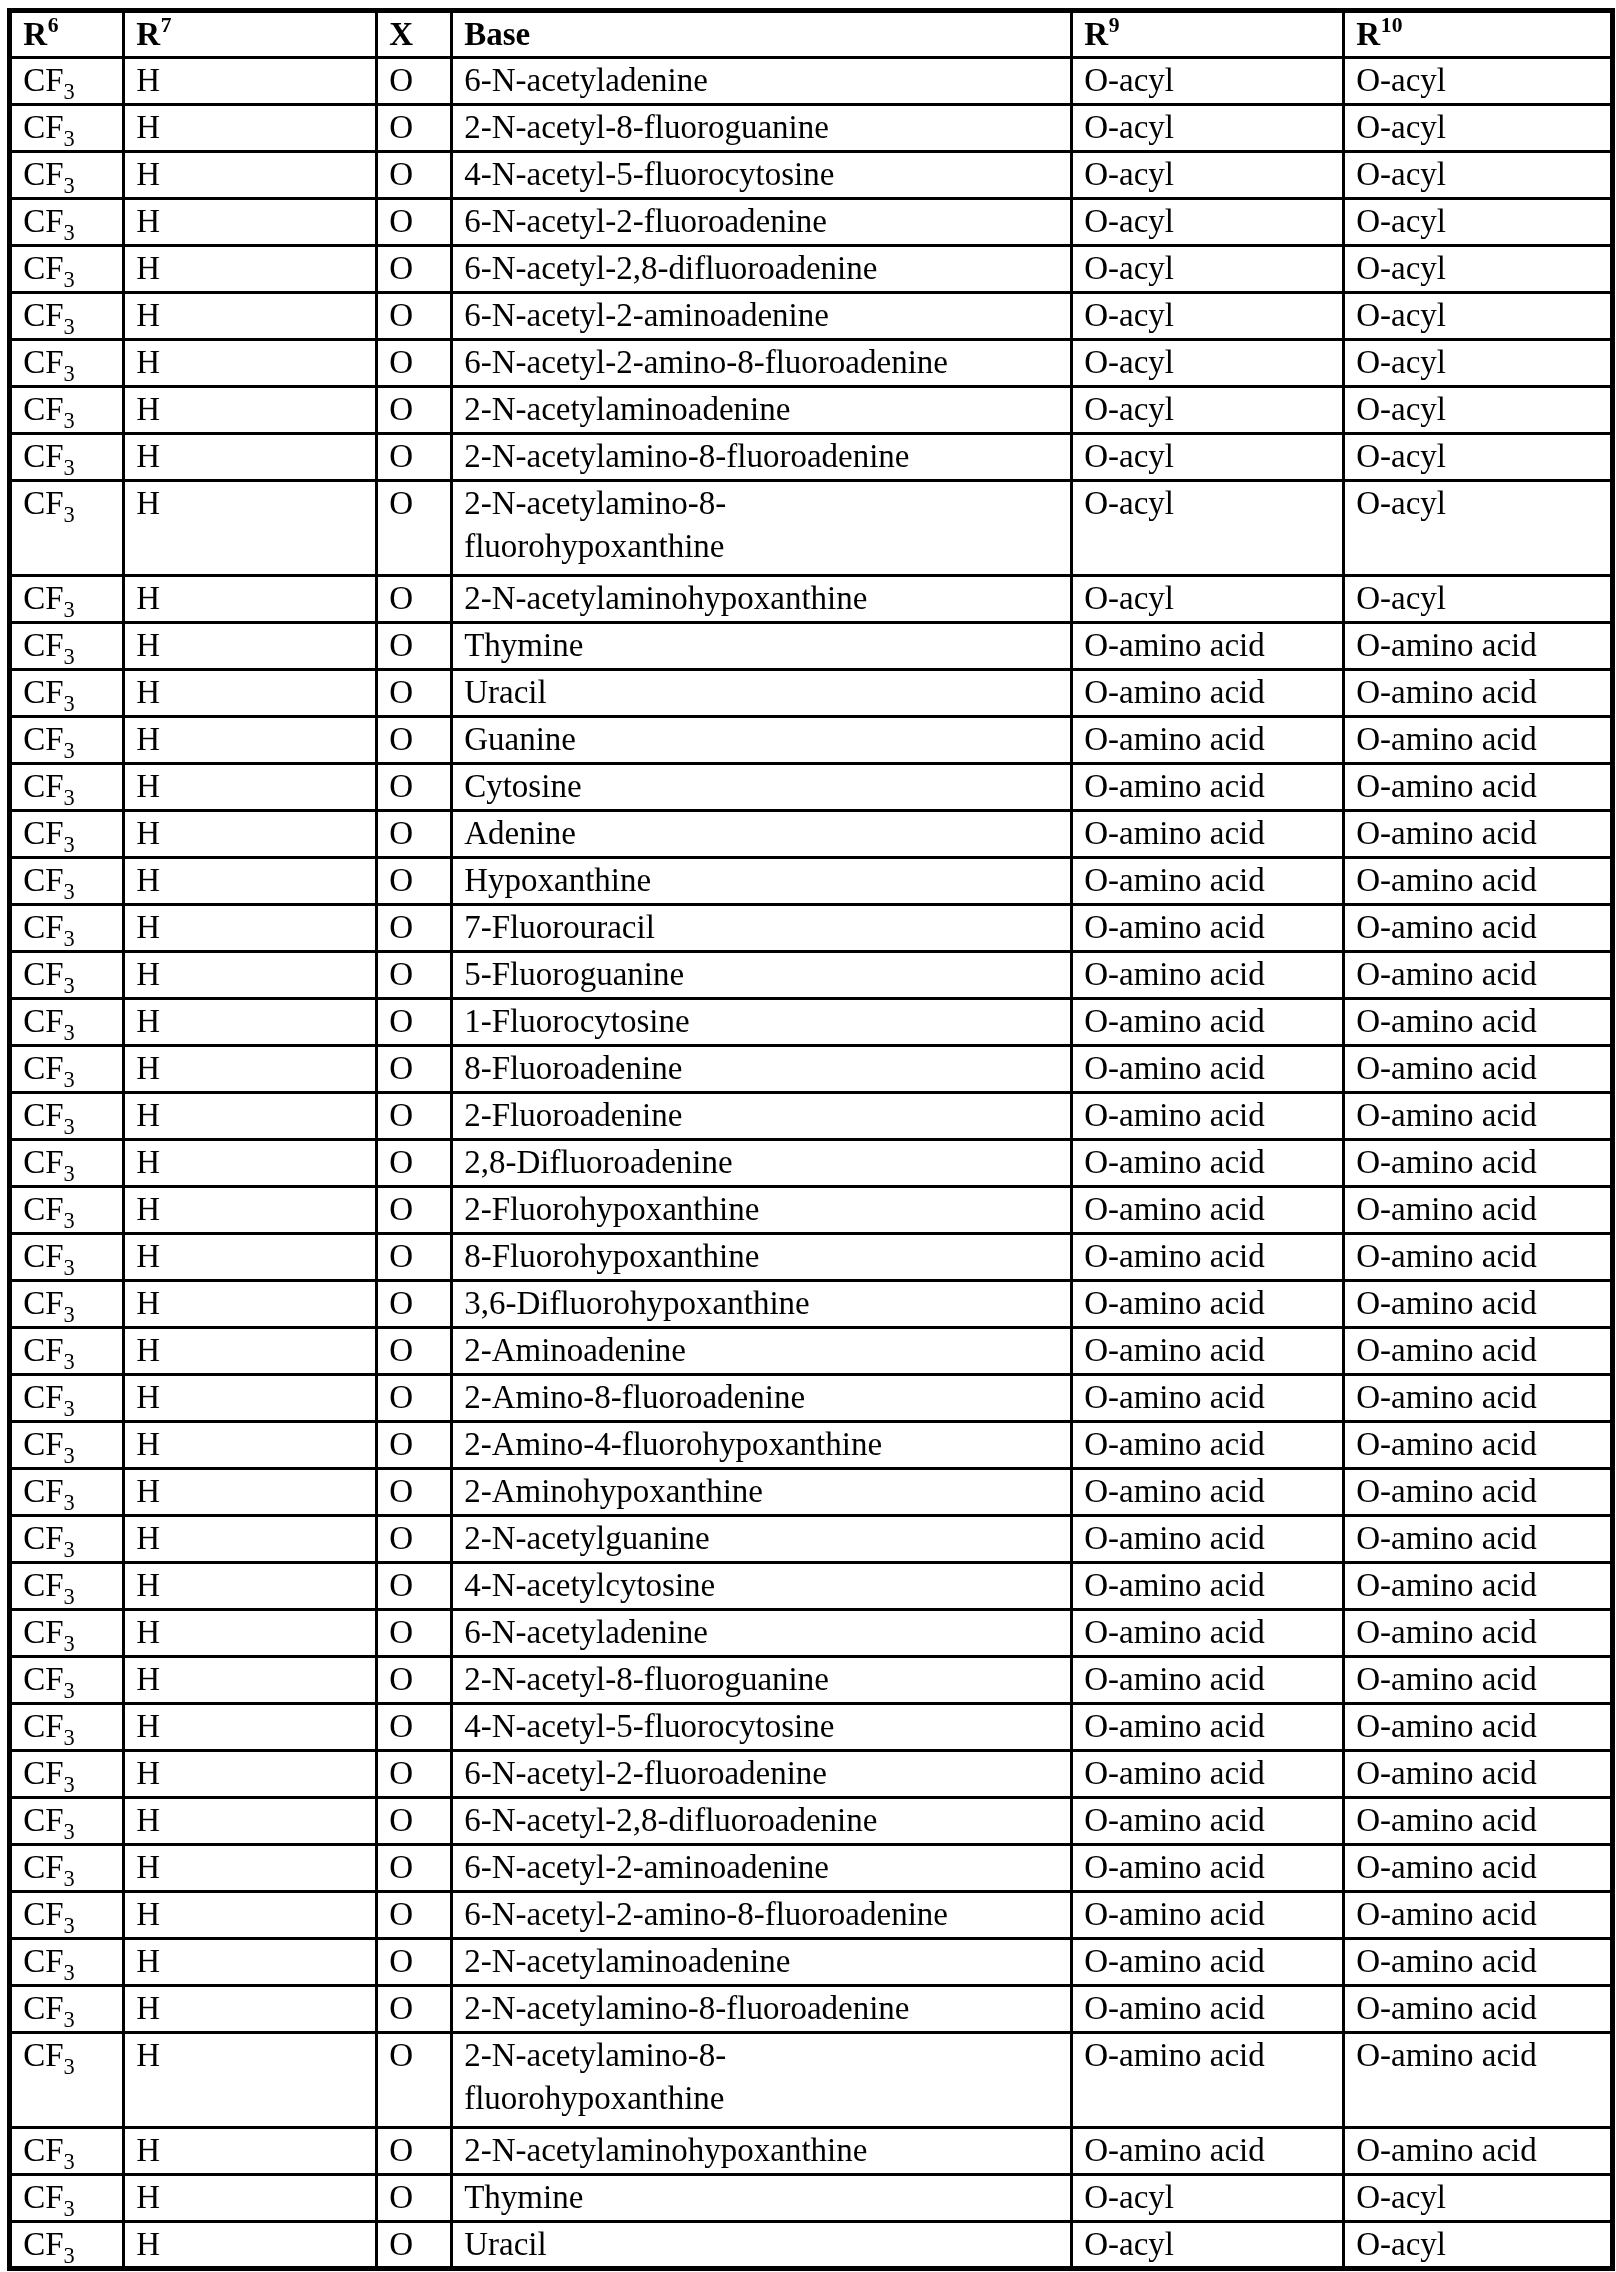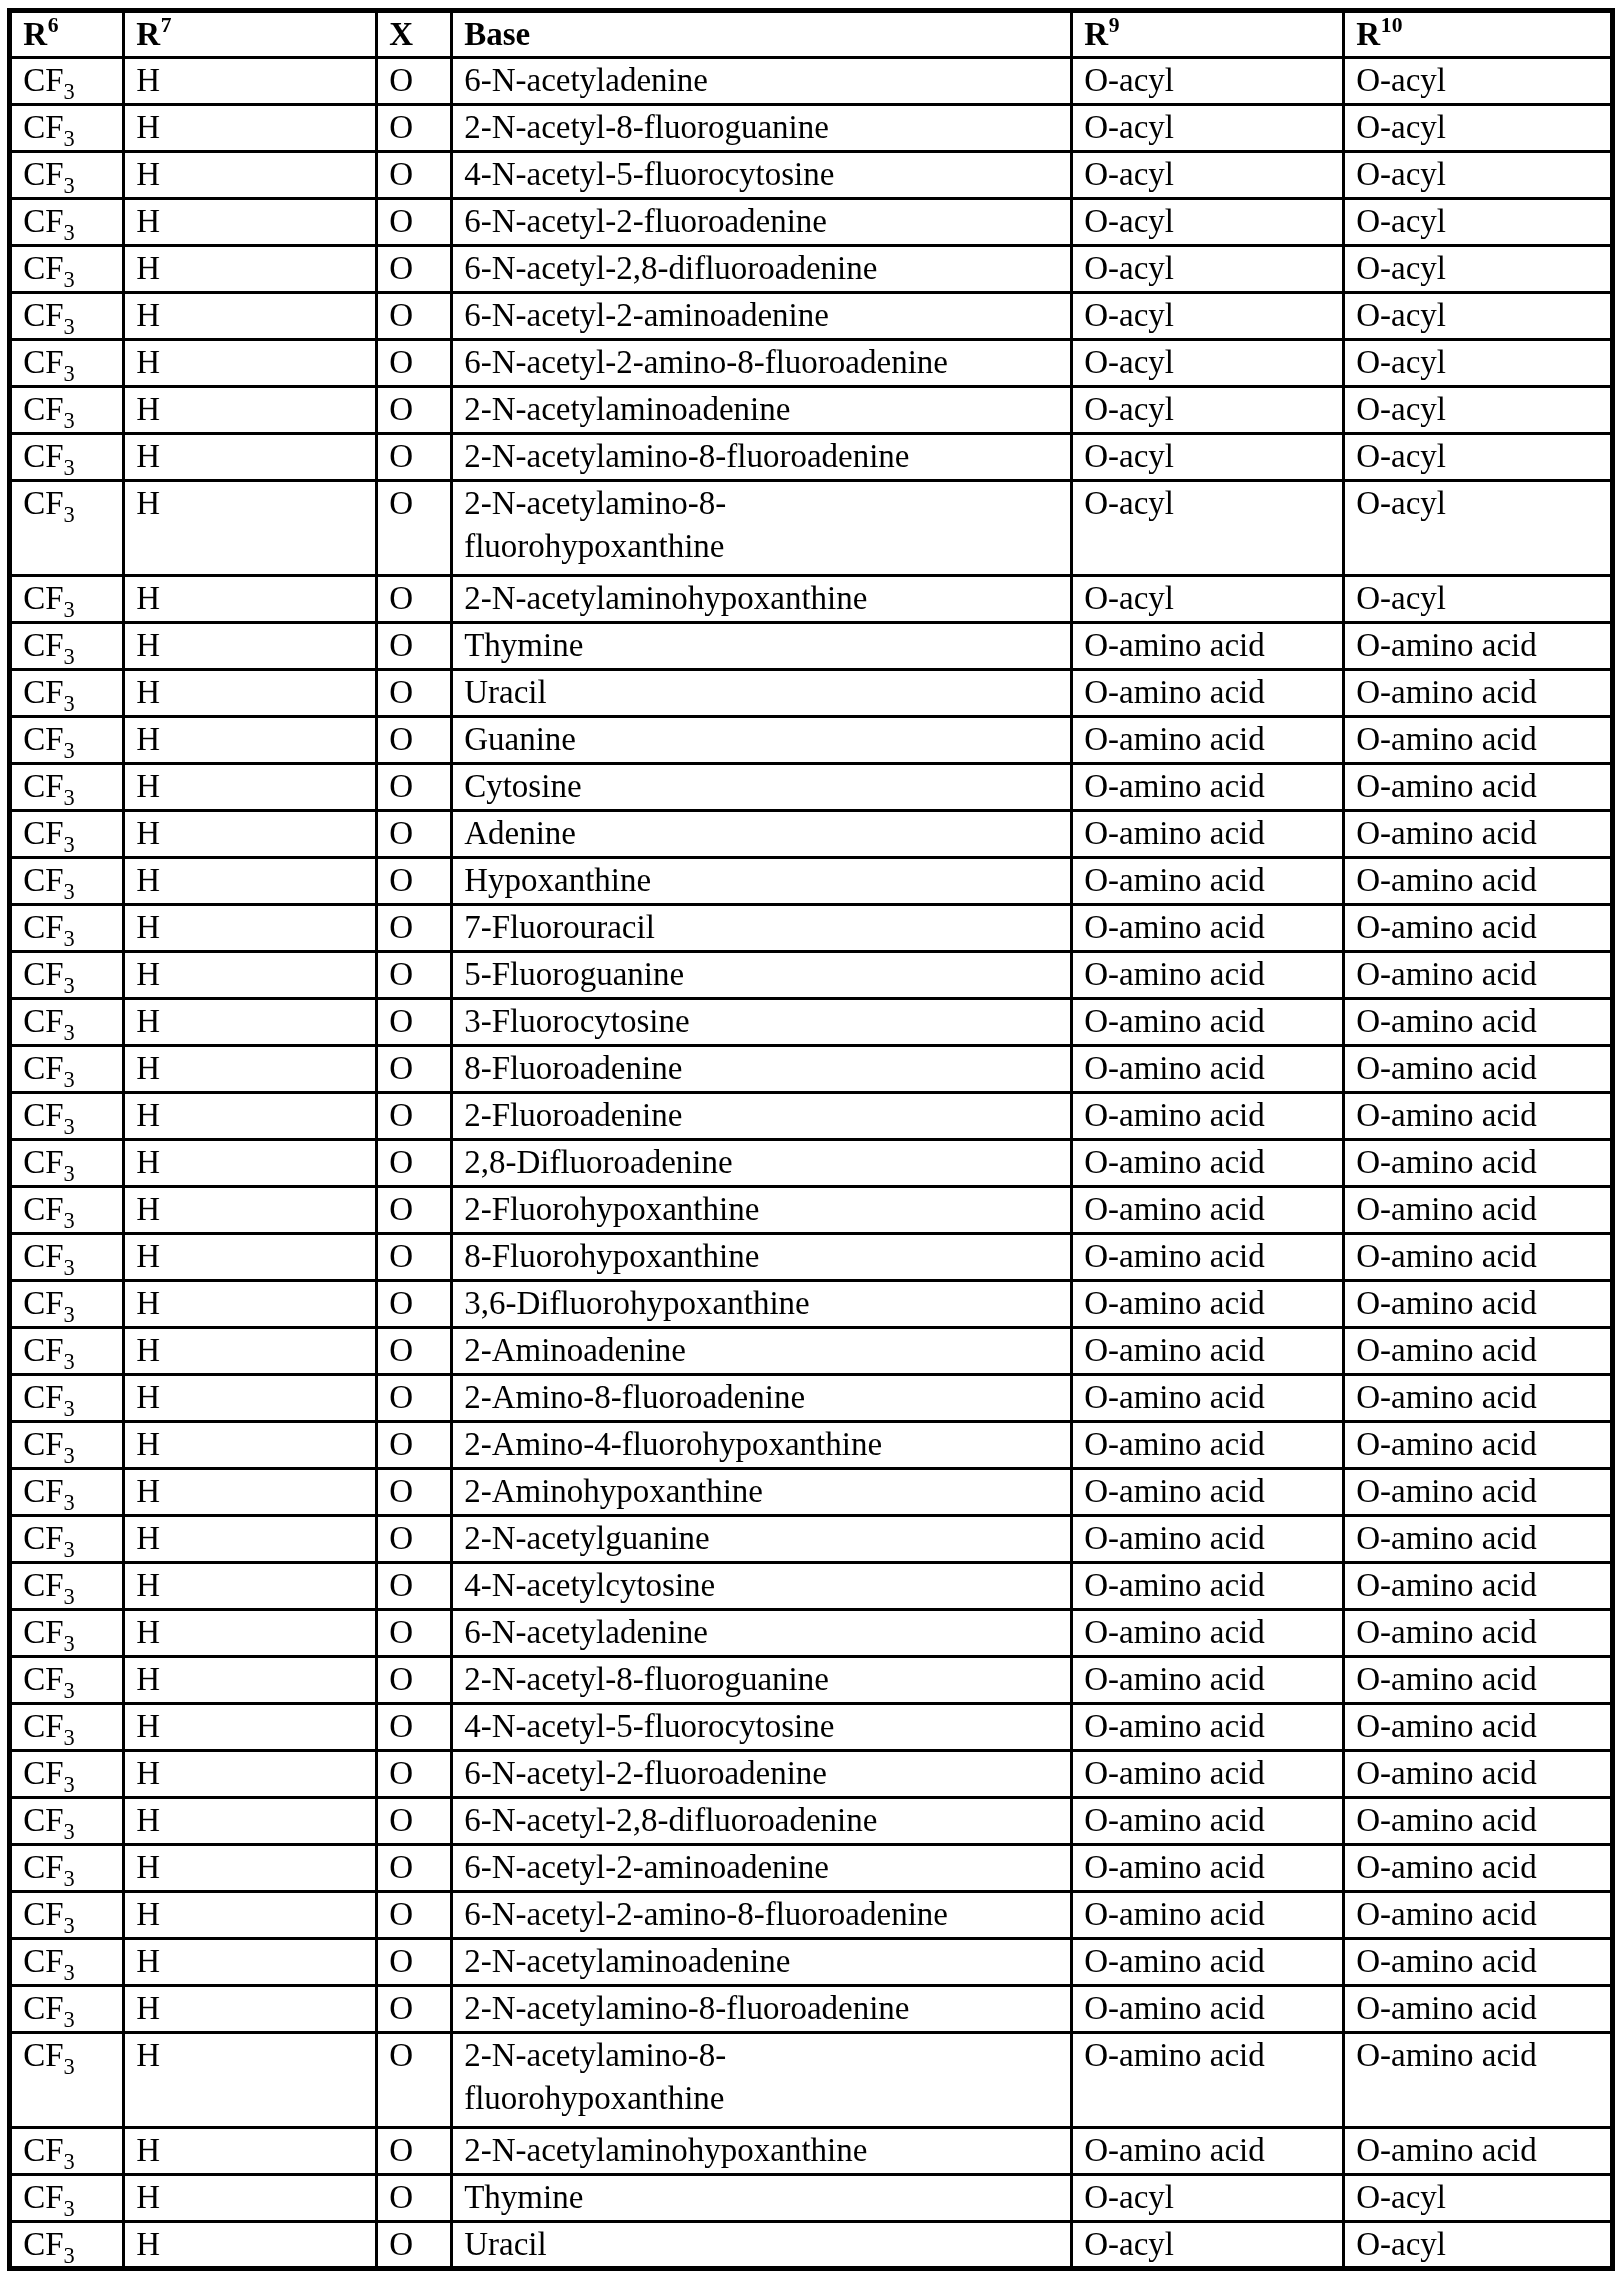--- a/index.html
+++ b/index.html
@@ -255,21 +255,21 @@
       <td class="cell-x">O</td>
       <td class="cell-base">5-Fluoroguanine</td>
       <td class="cell-r9">O-amino acid</td>
       <td class="cell-r10">O-amino acid</td>
     </tr>
 
     <tr class="row">
       <td class="cell-r6"><span class="r6-main">CF</span><sub class="f-sub">3</sub></td>
       <td class="cell-r7">H</td>
       <td class="cell-x">O</td>
-      <td class="cell-base">3-Fluorocytosine</td>
+      <td class="cell-base">1-Fluorocytosine</td>
       <td class="cell-r9">O-amino acid</td>
       <td class="cell-r10">O-amino acid</td>
     </tr>
 
     <tr class="row">
       <td class="cell-r6"><span class="r6-main">CF</span><sub class="f-sub">3</sub></td>
       <td class="cell-r7">H</td>
       <td class="cell-x">O</td>
       <td class="cell-base">8-Fluoroadenine</td>
       <td class="cell-r9">O-amino acid</td>

